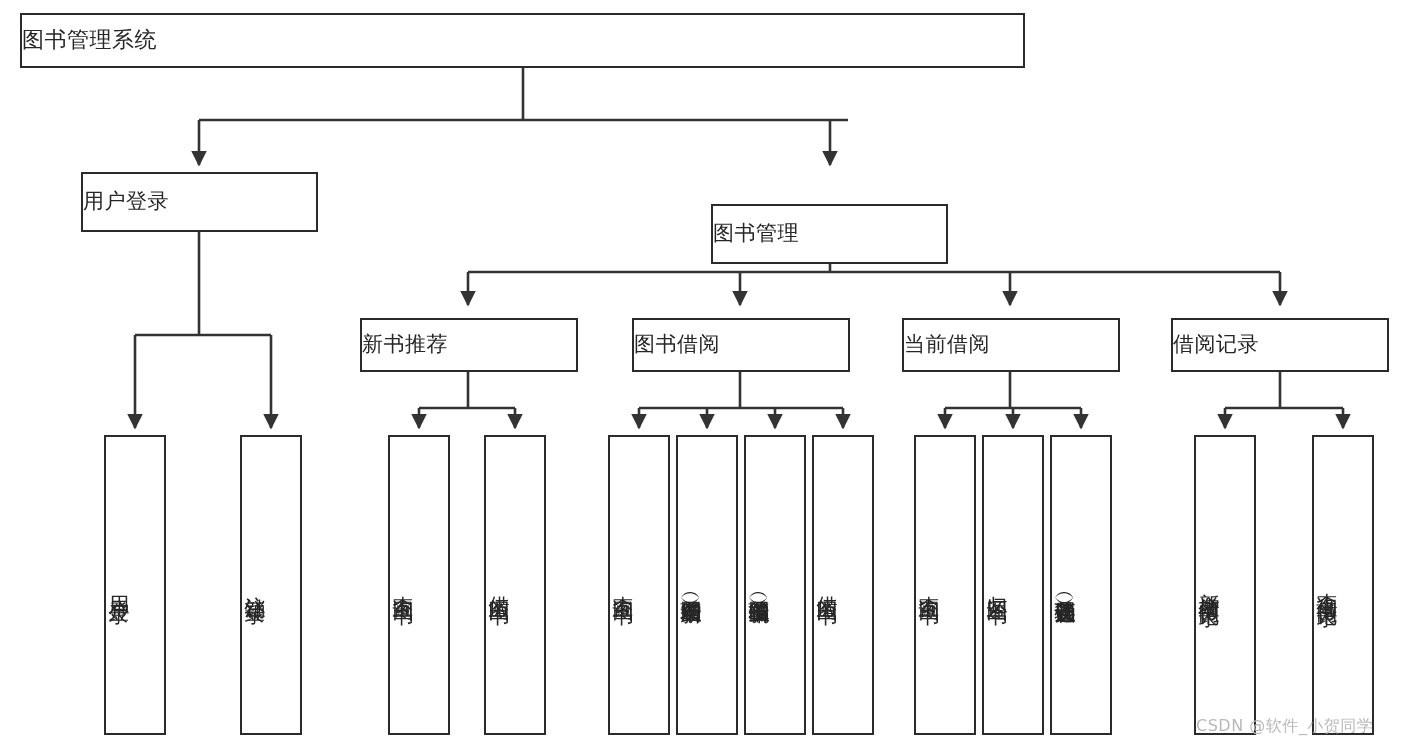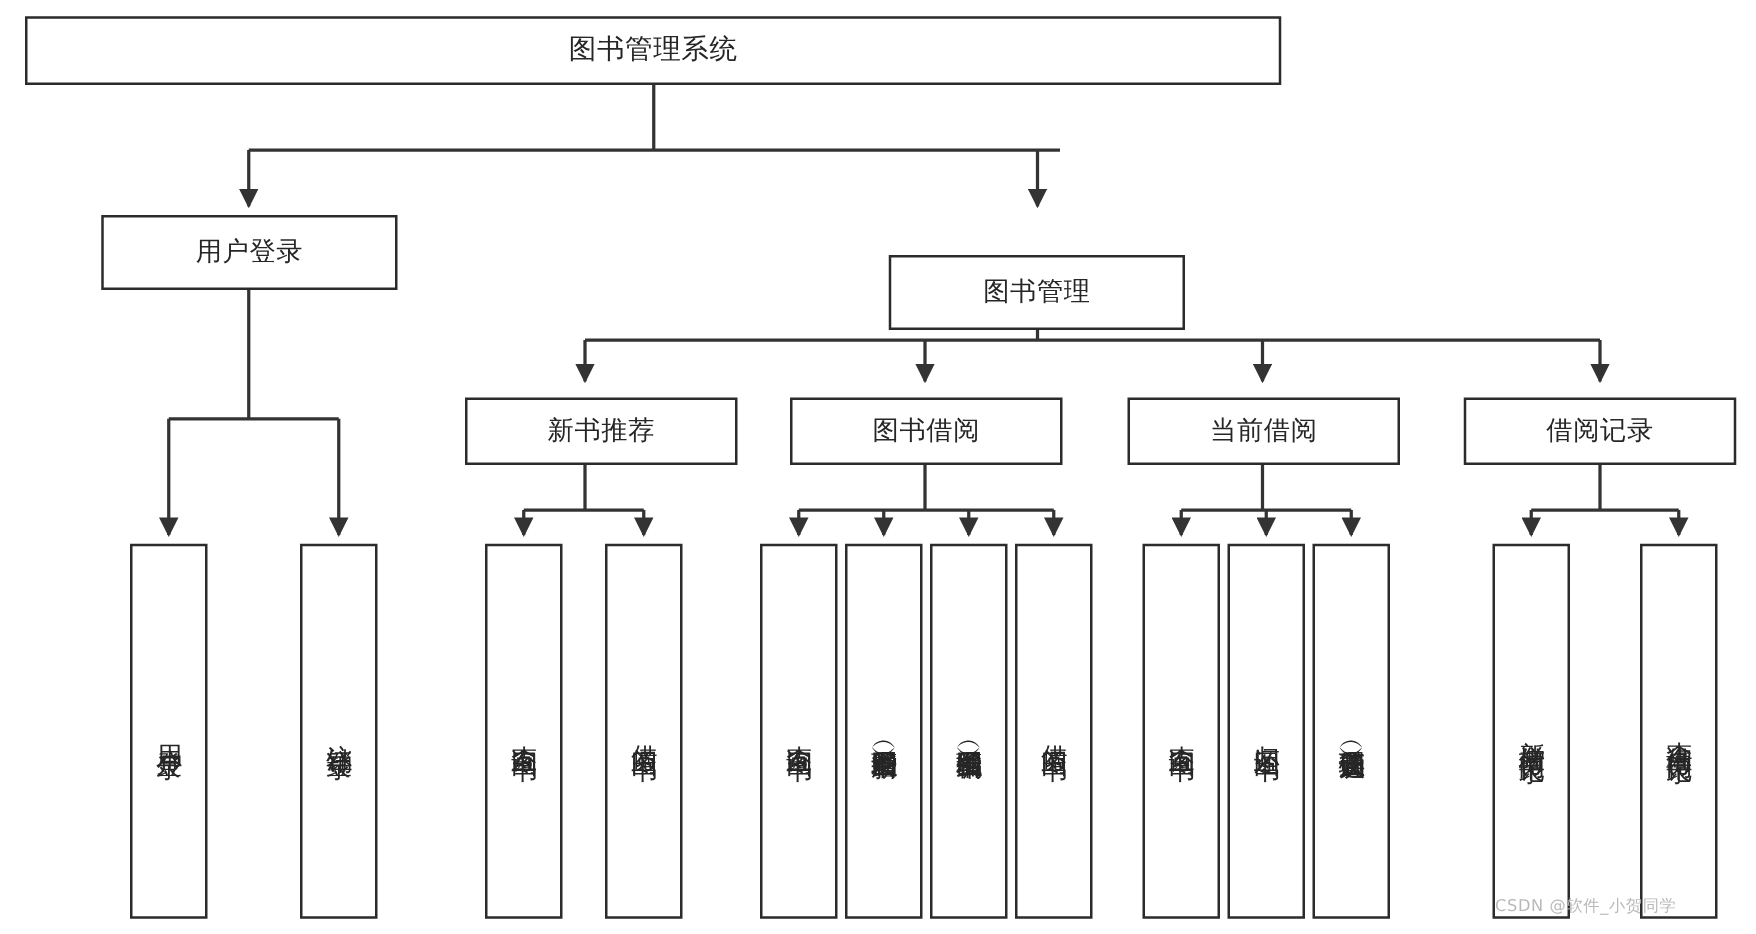--- a/index.html
+++ b/index.html
@@ -25,21 +25,21 @@
     width: 1405px;
     height: 747px;
   }
   .node {
     position: absolute;
     box-sizing: border-box;
     border: 2px solid #2b2b2b;
     background: #ffffff;
     display: flex;
     align-items: center;
-    justify-content: center;
+    justify-content: flex-start;
     text-align: center;
     color: #262626;
   }
   .node.horiz {
     font-size: 21px;
     letter-spacing: 0.5px;
     line-height: 1.1;
   }
   .node.root {
     font-size: 22px;
@@ -57,21 +57,21 @@
     white-space: nowrap;
     display: block;
   }
   .vtext.tight {
     letter-spacing: 0px;
   }
   #watermark {
     position: absolute;
     left: 1196px;
     top: 716px;
-    font-size: 13px;
+    font-size: 16px;
     color: #b9b9b9;
     white-space: nowrap;
     letter-spacing: 0.5px;
   }
 </style>
 </head>
 <body>
 
 <div id="canvas">
 
@@ -129,21 +129,21 @@
     <span>图书管理系统</span>
   </div>
 
   <div class="node horiz" style="left:81px; top:172px; width:237px; height:60px;">
     <span>用户登录</span>
   </div>
   <div class="node horiz" style="left:711px; top:172px; width:237px; height:60px;margin-top:32px;">
     <span>图书管理</span>
   </div>
 
-  <div class="node horiz" style="left:360px; top:318px; width:218px; height:54px;margin-left:12px;">
+  <div class="node horiz" style="left:360px; top:318px; width:218px; height:54px;">
     <span>新书推荐</span>
   </div>
   <div class="node horiz" style="left:632px; top:318px; width:218px; height:54px;">
     <span>图书借阅</span>
   </div>
   <div class="node horiz" style="left:1171px; top:318px; width:218px; height:54px;">
     <span>借阅记录</span>
   </div>
   <div class="node horiz" style="left:902px; top:318px; width:218px; height:54px;">
     <span>当前借阅</span>

